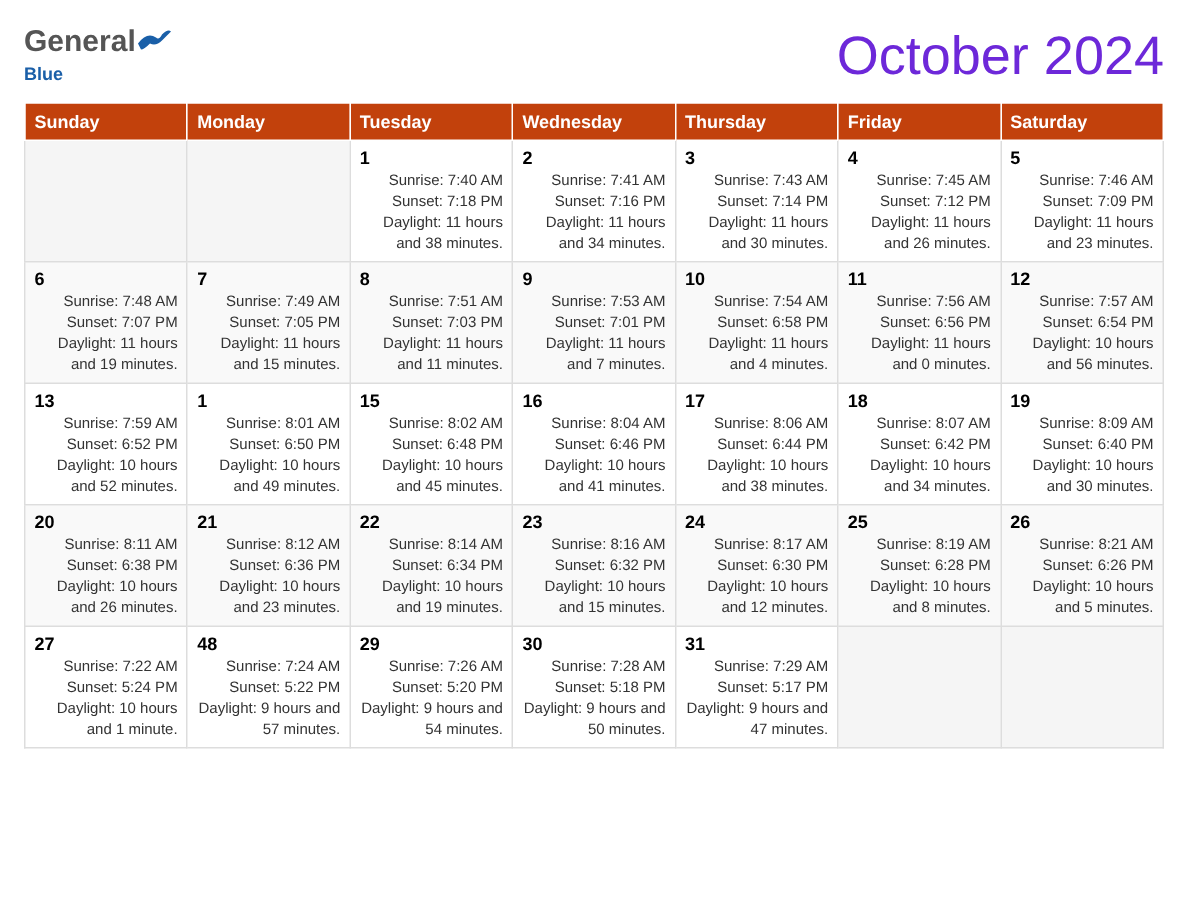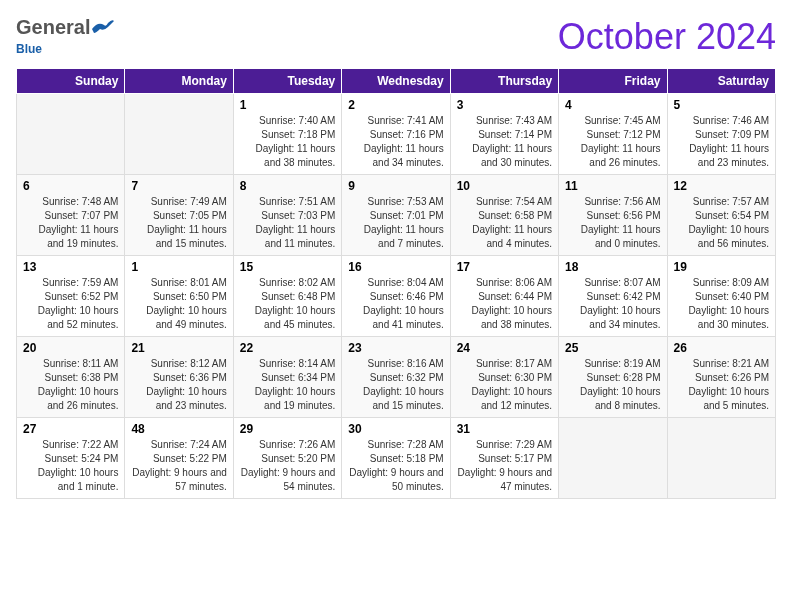--- a/index.html
+++ b/index.html
@@ -6,21 +6,21 @@
     body {
       font-family: Arial, sans-serif;
       background: #fff;
       width: 792px;
       min-height: 612px;
       padding: 16px;
     }
     .header {
       display: flex;
       justify-content: space-between;
-      align-items: flex-start;
+      align-items: center;
       margin-bottom: 10px;
     }
     .logo {
       display: flex;
       flex-direction: column;
       align-items: flex-start;
     }
     .logo-bird {
       width: 24px;
       height: 18px;
@@ -38,23 +38,23 @@
     .subtitle {
       font-size: 14px;
       color: #555;
     }
     .calendar {
       width: 100%;
       border-collapse: collapse;
       font-size: 11px;
     }
     .calendar th {
-      background-color: #4c1d95;
+      background-color: #c2410c;
       color: #fff;
-      text-align: right;
+      text-align: left;
       padding: 5px 6px;
       font-size: 12px;
       border: 1px solid #fff;
     }
     .calendar td {
       vertical-align: top;
       padding: 4px 6px;
       border: 1px solid #ddd;
       width: calc(100% / 7);
       min-height: 80px;

